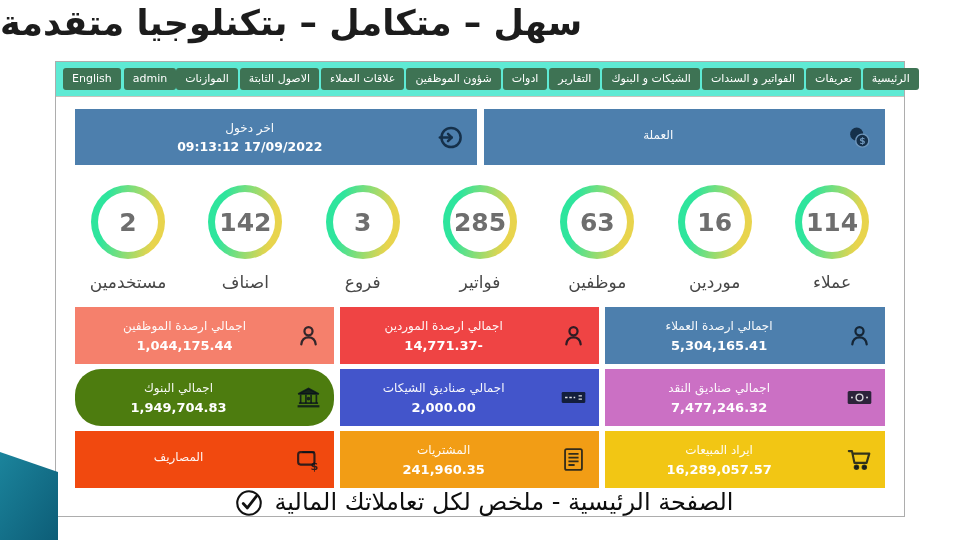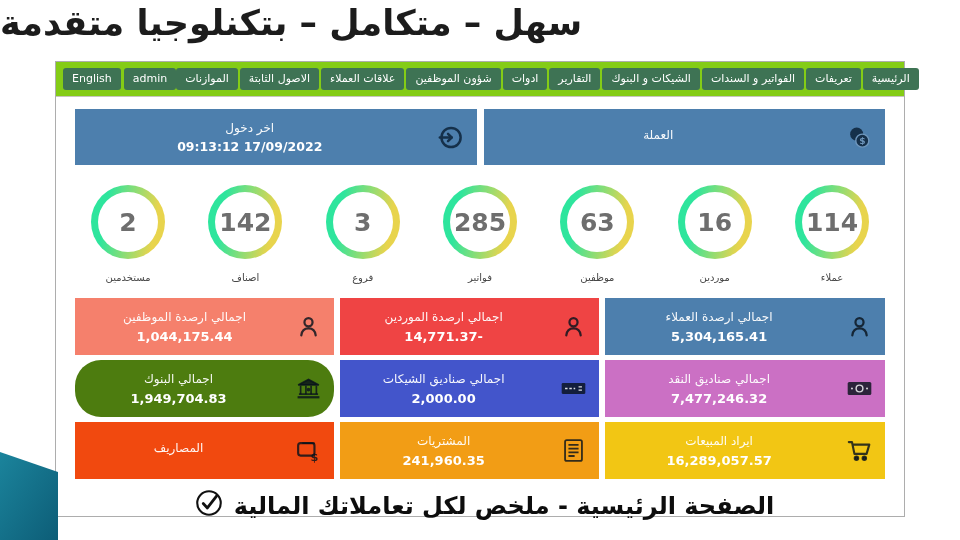--- a/index.html
+++ b/index.html
@@ -7,33 +7,33 @@
     width:960px;height:540px;position:relative;overflow:hidden;
     background:#ffffff;font-family:"DejaVu Sans", sans-serif;
   }
   
   .slide-title{
     position:absolute;top:3px;left:0;right:0;text-align:left;
     font-size:35px;font-weight:bold;color:#1c1c1c;direction:rtl;
   }
   .caption{
     position:absolute;top:488px;left:8px;right:0;z-index:6;
-    display:flex;justify-content:center;align-items:center;gap:10px;
-    font-size:24px;font-weight:bold;color:#0d0d0d;
+    display:flex;justify-content:center;gap:10px;
+    font-size:24px;font-weight:normal;color:#0d0d0d;
   }
   .caption .cap-icon svg{width:30px;height:30px;color:#111;}
   .caption .cap-text{direction:rtl;}
   .corner{position:absolute;left:0;bottom:0;width:58px;height:88px;z-index:2;}
   
   .window{
     position:absolute;left:55px;top:61px;width:850px;height:456px;z-index:1;
     background:#fff;border:1px solid #adadad;box-sizing:border-box;
   }
   .menubar{
-    height:35px;background:#84cc16;border-bottom:1px solid #c6c5bd;
+    height:35px;background:#5eead4;border-bottom:1px solid #c6c5bd;
     display:flex;justify-content:space-between;align-items:center;
     padding:0 7px;box-sizing:border-box;
   }
   .menu-left{display:flex;gap:3px;}
   .menu-items{direction:rtl;display:flex;gap:2px;}
   .btn{
     background:var(--menu-green,#3e7354);color:#fff;font-size:11px;
     padding:4px 9px;border-radius:3px;white-space:nowrap;cursor:pointer;
     border:0;font-family:inherit;line-height:1.2;
   }
@@ -55,21 +55,21 @@
   .ring{
     width:74px;height:74px;border-radius:50%;
     background:linear-gradient(100deg,var(--ring-green,#2ee59d) 22%,var(--ring-yellow,#e8d44d) 82%);
     display:flex;align-items:center;justify-content:center;
   }
   .ring-inner{
     width:60px;height:60px;border-radius:50%;background:#fff;
     display:flex;align-items:center;justify-content:center;
     font-size:25px;font-weight:bold;color:var(--number-gray,#6e6e6e);
   }
-  .stat-label{margin-top:13px;font-size:10px;color:#474747;}
+  .stat-label{margin-top:13px;font-size:17px;color:#474747;}
   
   .summary-grid{
     margin:15px 19px 0;display:grid;direction:rtl;
     grid-template-columns:1.08fr 1fr 1fr;gap:5px 6px;grid-auto-rows:57px;
   }
   .sum-card{color:#fff;display:flex;align-items:center;direction:rtl;}
   .sum-card .card-icon{color:rgba(8,18,28,.82);}
   .sum-text{flex:1;text-align:center;padding:0 4px;}
   .sum-title{font-size:12px;opacity:.95;margin-bottom:5px;}
   .sum-value{font-size:13px;font-weight:bold;direction:ltr;unicode-bidi:isolate;}

